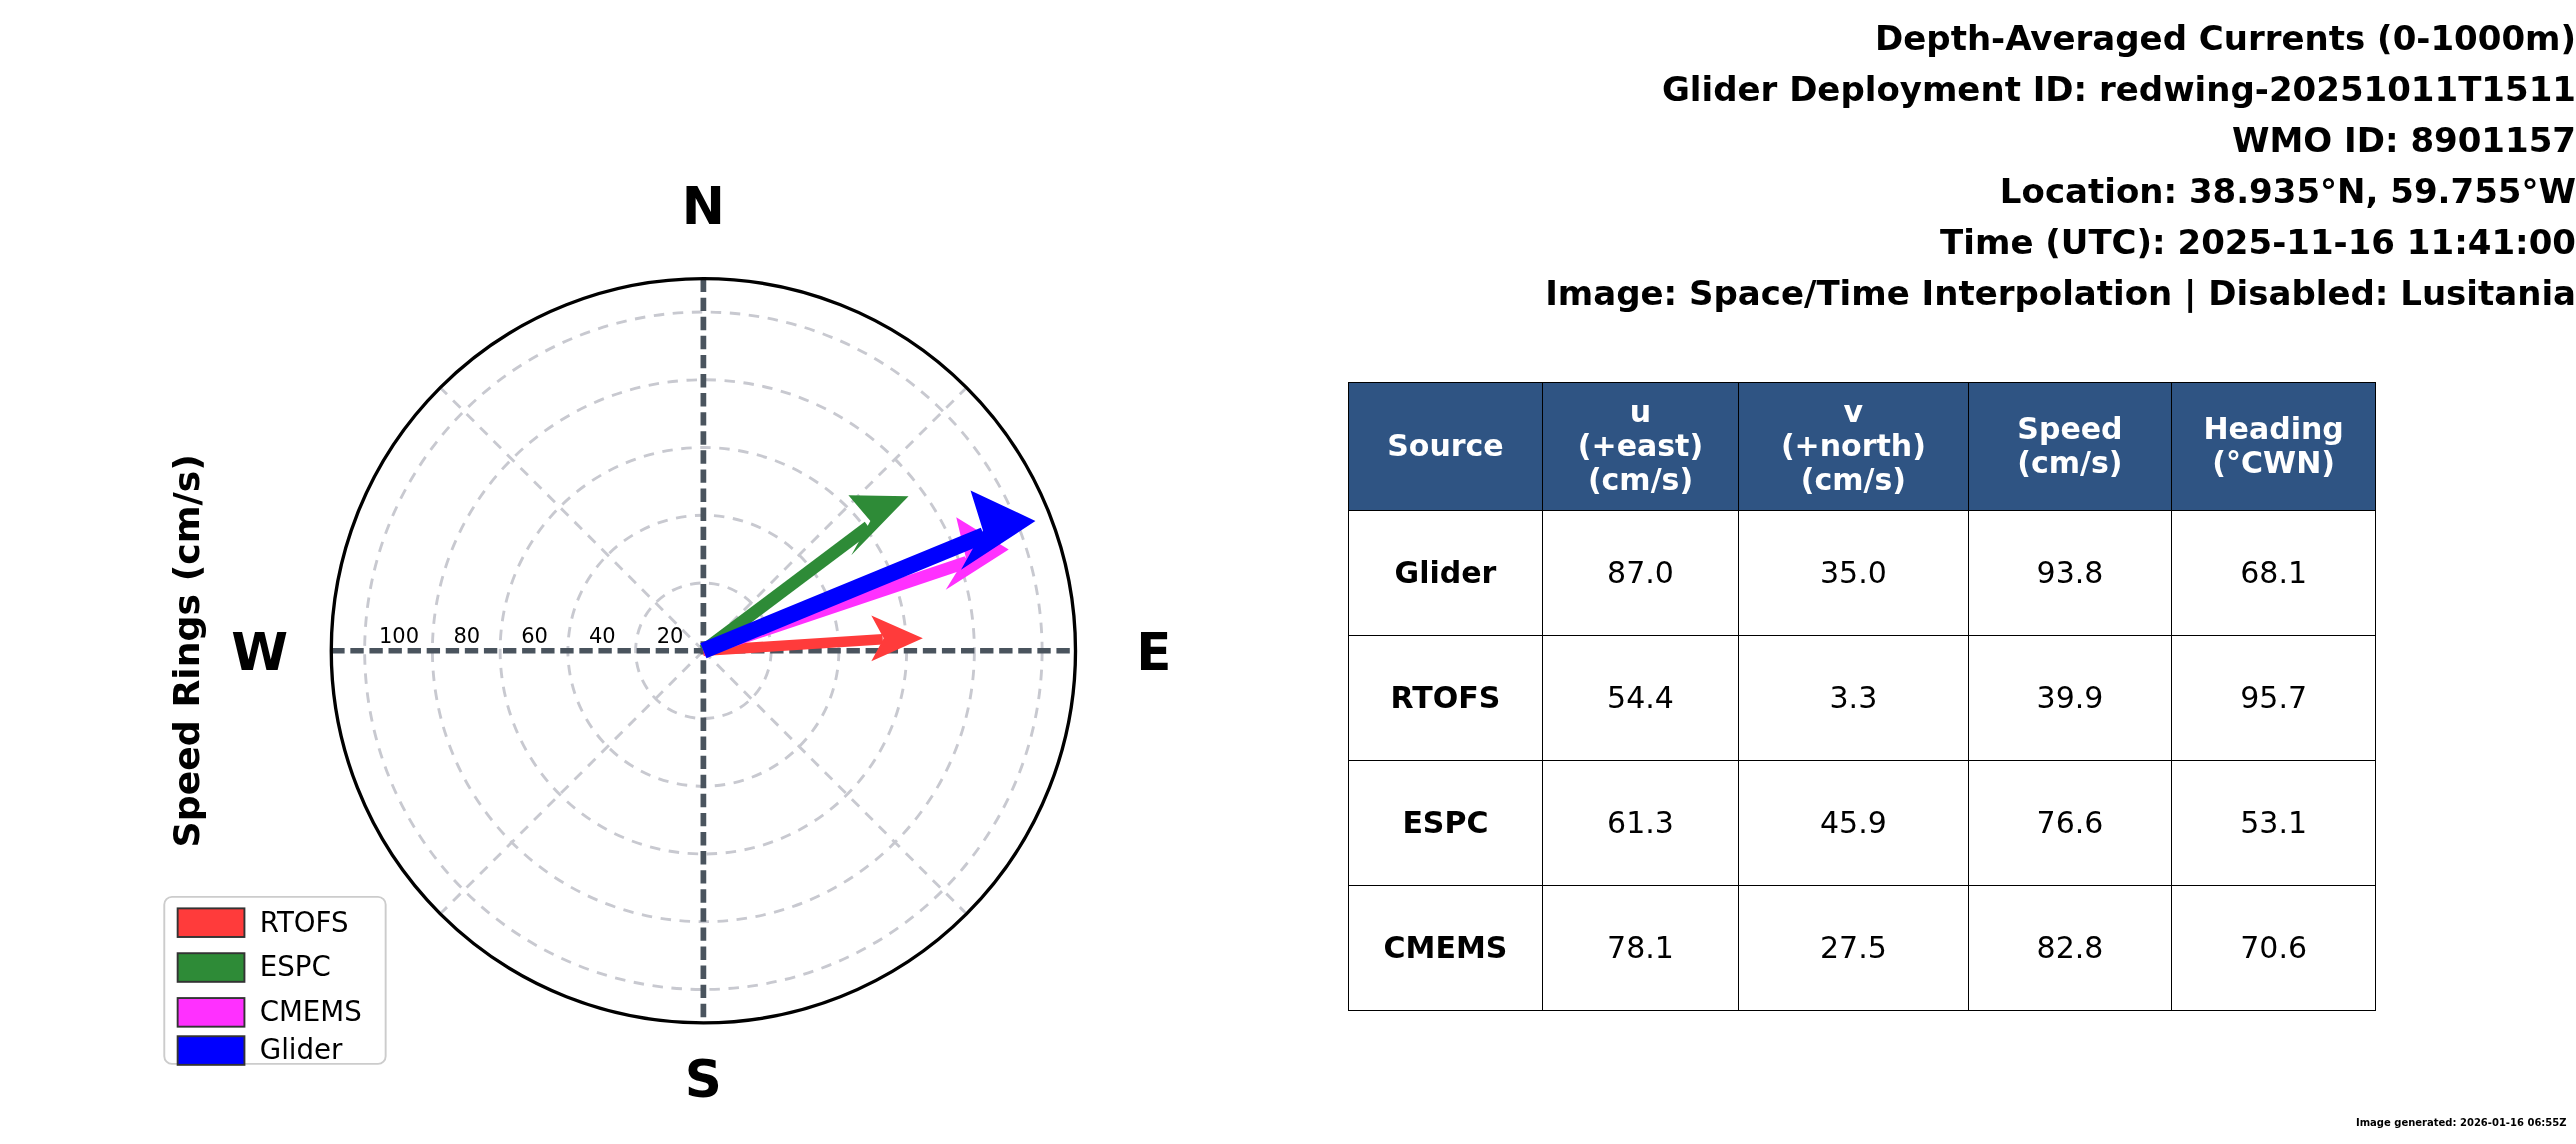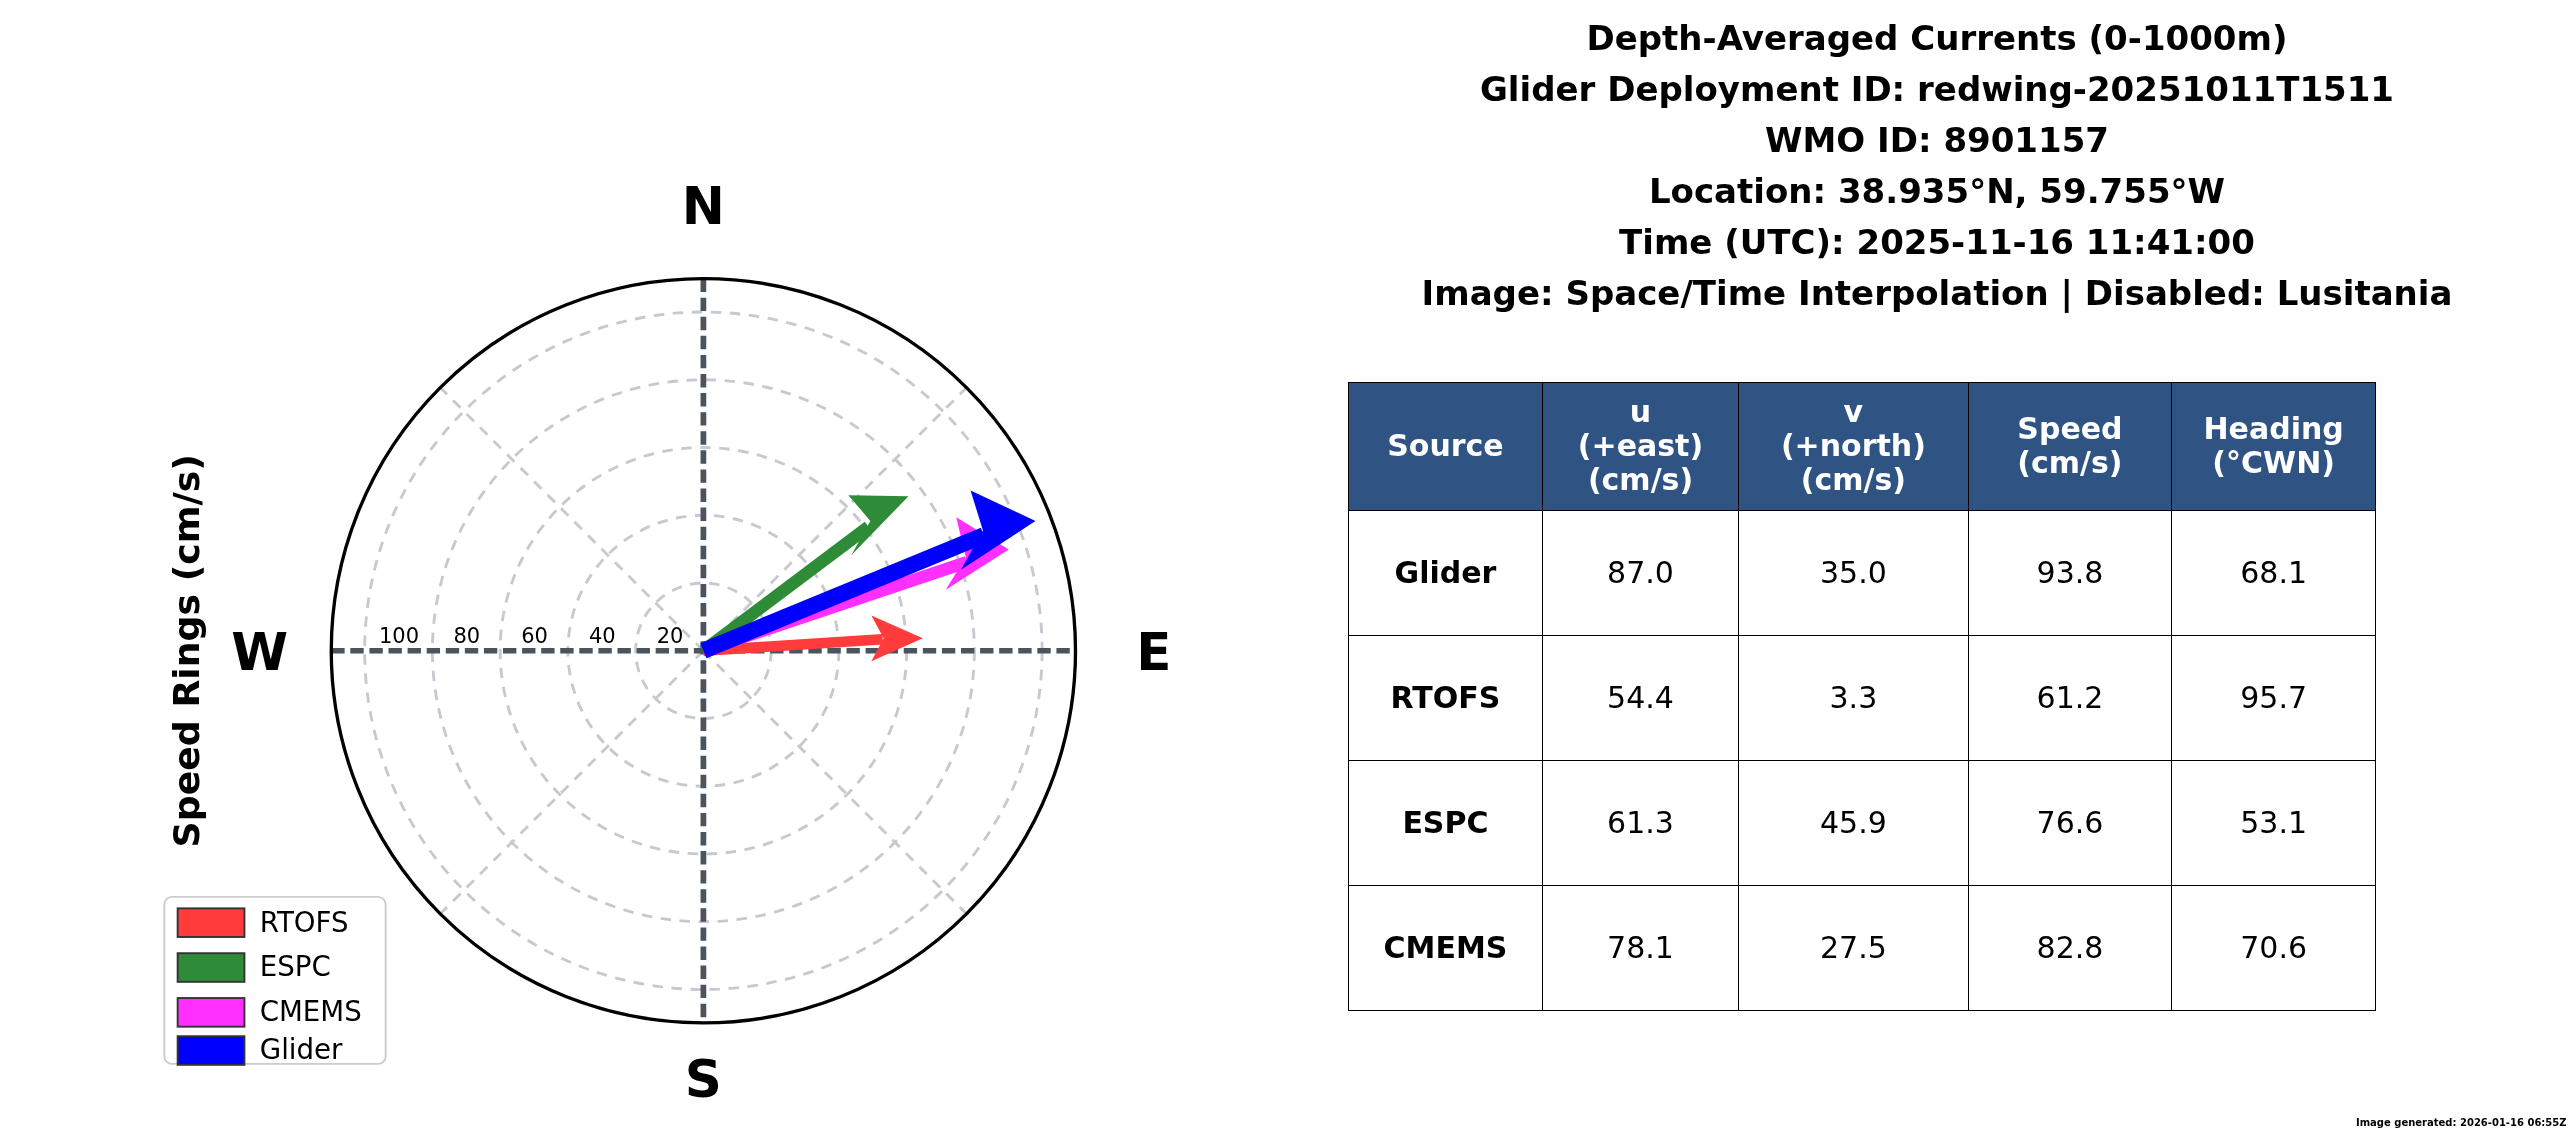--- a/index.html
+++ b/index.html
@@ -62,21 +62,21 @@
     left: 1298px;
     top: 0;
     width: 1278px;
     height: 1145px;
   }
   #title-block {
     position: absolute;
     left: 0;
     top: 13.4px;
     width: 1278px;
-    text-align: center;
+    text-align: right;
     font-family: "DejaVu Sans", sans-serif;
     font-weight: bold;
     font-size: 34px;
     line-height: 51px;
     color: #000000;
     white-space: nowrap;
   }
   #title-block div { white-space: nowrap; }
 
   
@@ -264,21 +264,21 @@
           <td class="src c-glider">Glider</td>
           <td>87.0</td>
           <td>35.0</td>
           <td>93.8</td>
           <td>68.1</td>
         </tr>
         <tr>
           <td class="src c-rtofs">RTOFS</td>
           <td>54.4</td>
           <td>3.3</td>
-          <td>61.2</td>
+          <td>39.9</td>
           <td>95.7</td>
         </tr>
         <tr>
           <td class="src c-espc">ESPC</td>
           <td>61.3</td>
           <td>45.9</td>
           <td>76.6</td>
           <td>53.1</td>
         </tr>
         <tr>

